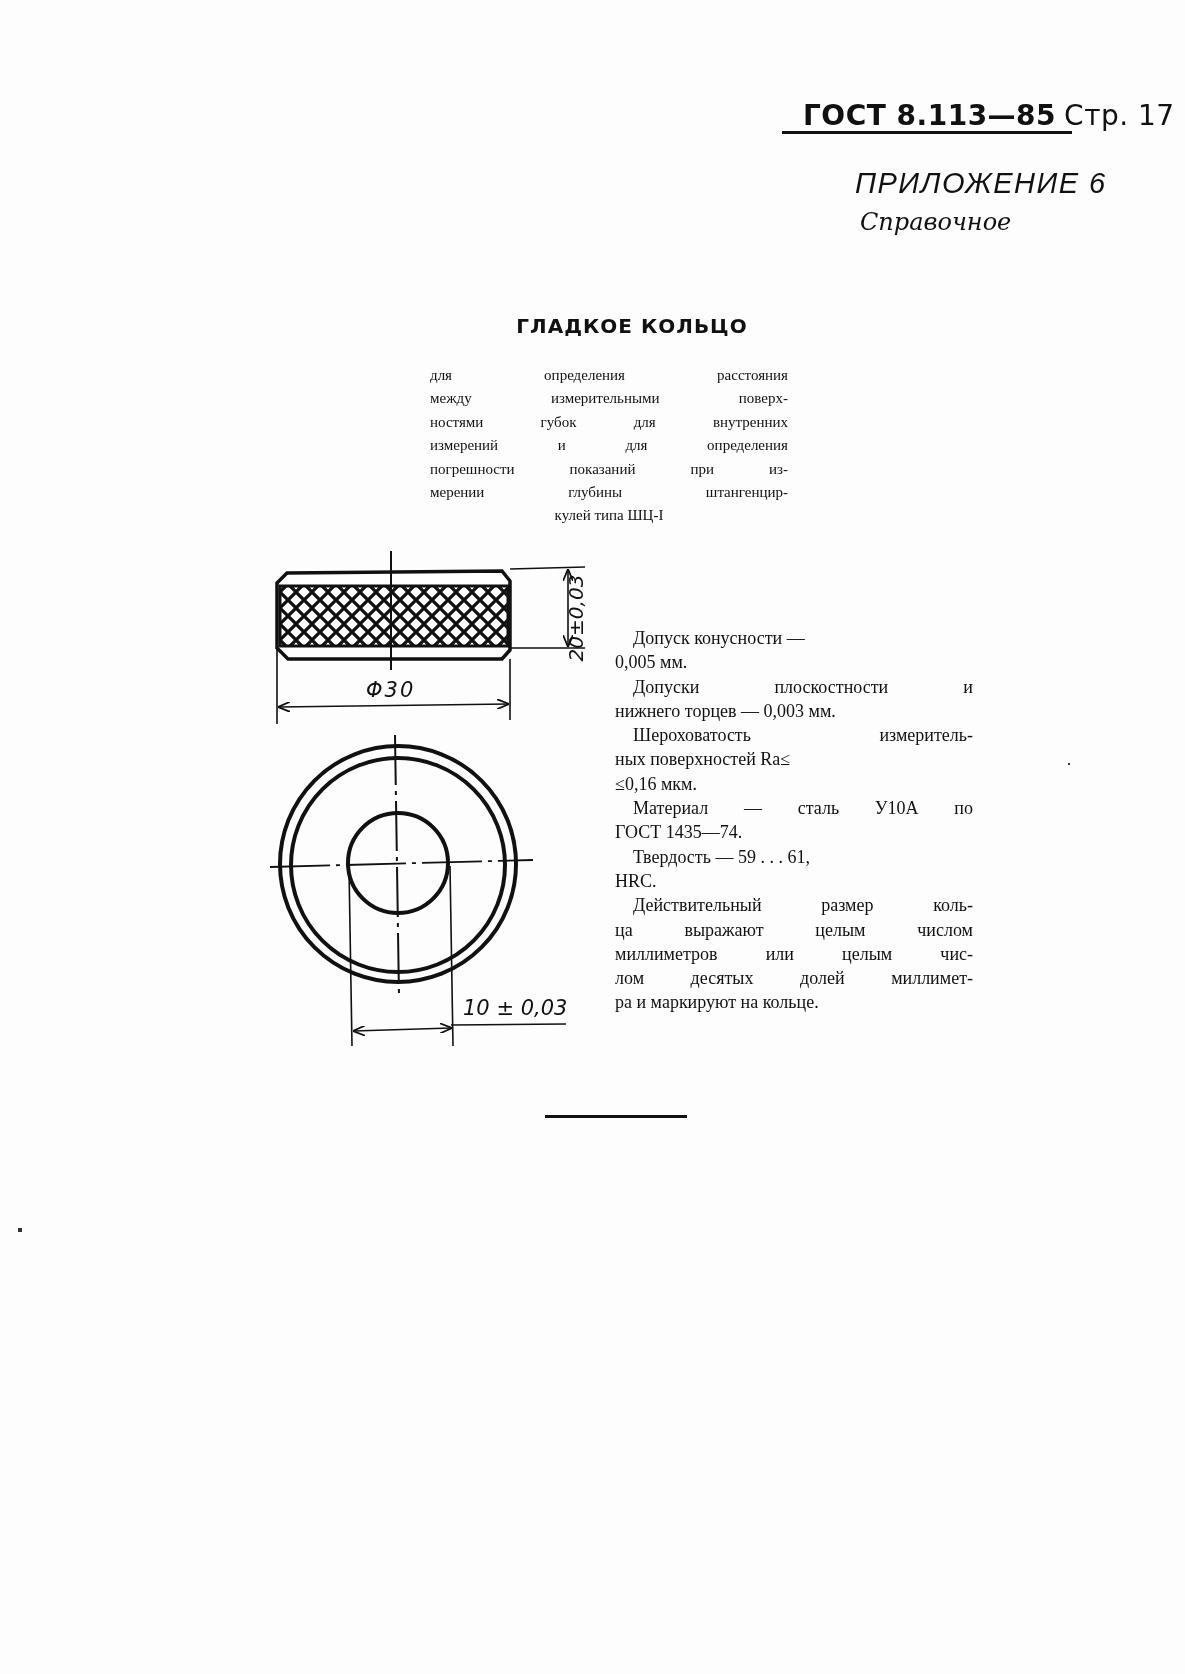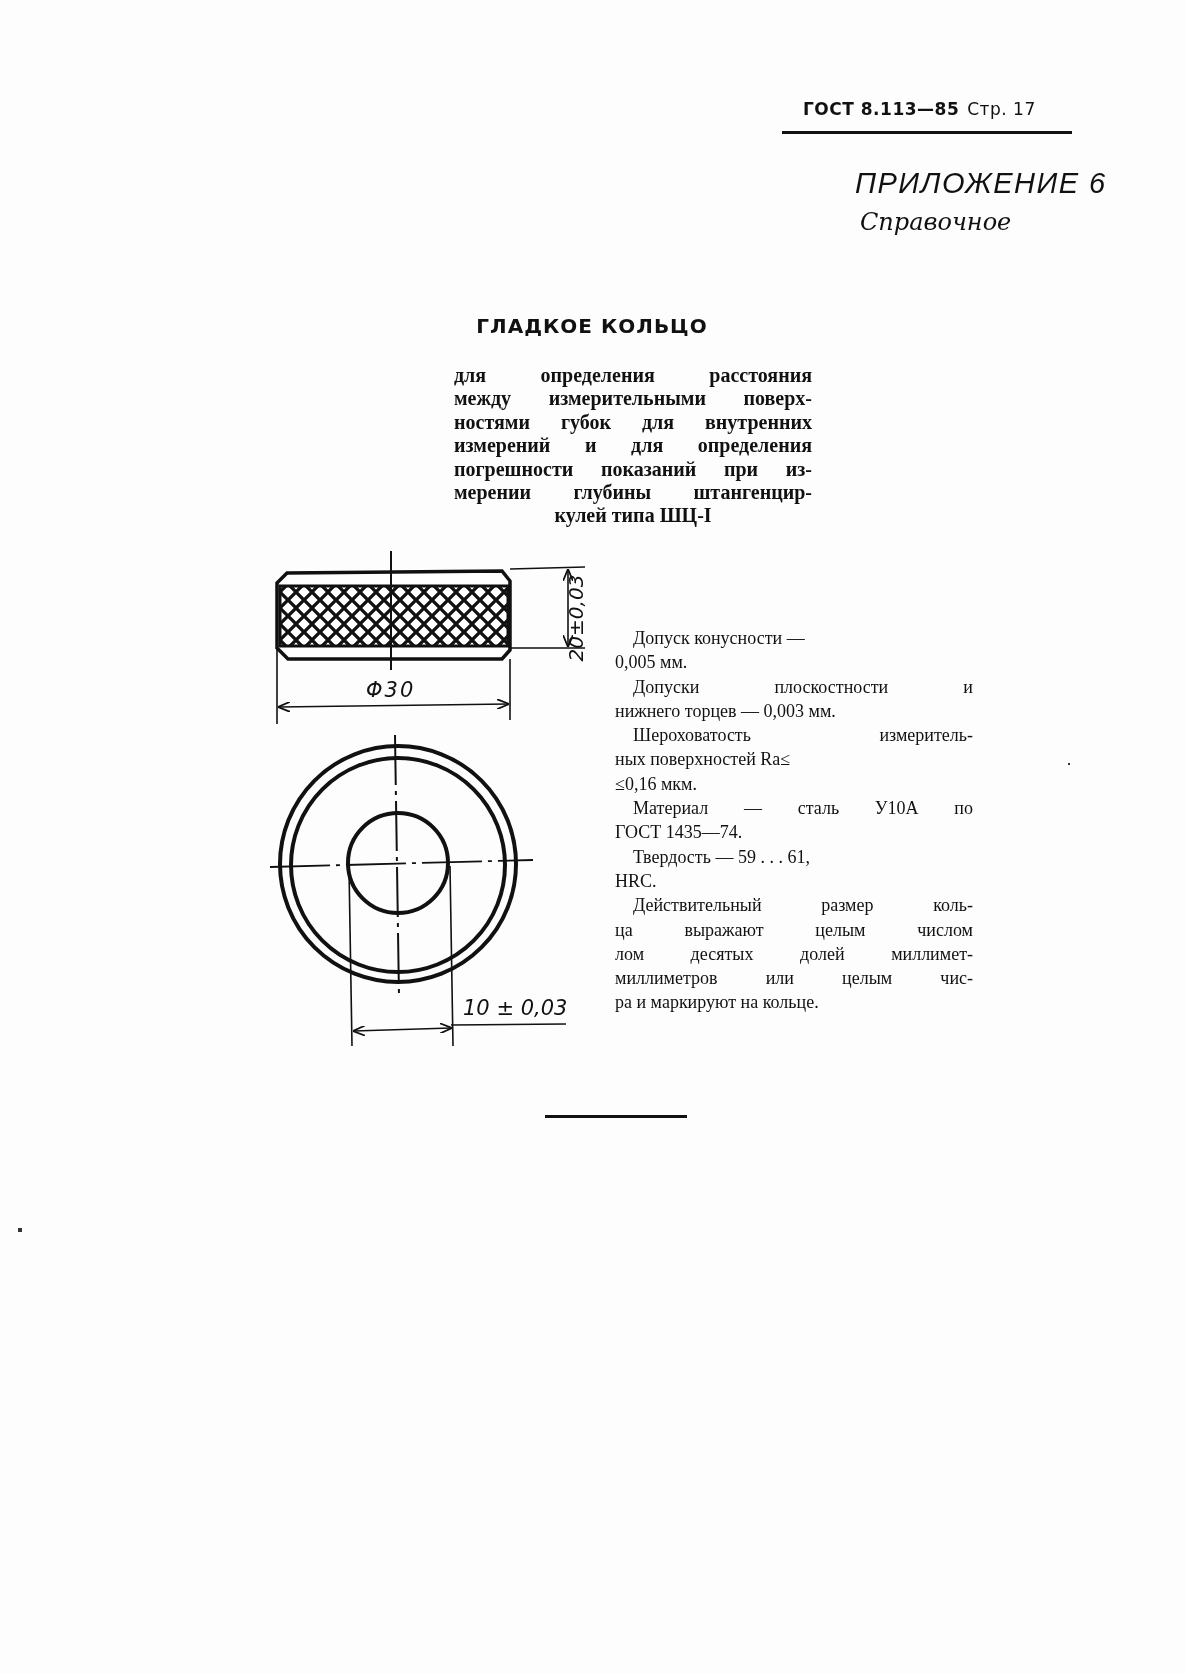--- a/index.html
+++ b/index.html
@@ -1,24 +1,24 @@
 <!DOCTYPE html>
 <html><head>
 <meta charset="utf-8">
 <style>
   html, body { margin:0; padding:0; background:#fdfdfd; }
   body { width:1185px; height:1674px; position:relative; overflow:hidden; color:#111; }
   .abs { position:absolute; white-space:nowrap; }
-  .hdr { left:803px; top:99px; font-family:"DejaVu Sans", sans-serif; font-weight:bold; font-size:17px; letter-spacing:0.5px; }
+  .hdr { left:803px; top:99px; font-family:"DejaVu Sans", sans-serif; font-weight:bold; font-size:28px; letter-spacing:0.5px; }
   .hdr .pg { font-weight:normal; margin-left:8px; }
   .hdr-rule { position:absolute; left:782px; top:131px; width:290px; height:3px; background:#111; }
   .appx { left:855px; top:167px; font-family:Liberation Sans, sans-serif; font-style:italic; font-size:29px; letter-spacing:1.5px; }
   .appx-sub { left:860px; top:208px; font-family:"DejaVu Serif", serif; font-style:italic; font-size:24px; }
-  .title { left:412px; width:360px; top:314px; text-align:center; font-family:"DejaVu Sans", sans-serif; font-weight:bold; font-size:20px; letter-spacing:1px; }
-  .purpose { position:absolute; left:454px; top:364px; width:358px; font-family:"Liberation Serif", serif; font-weight:bold; font-size:20px; line-height:23.4px; }
+  .title { left:452px; width:360px; top:314px; text-align:center; font-family:"DejaVu Sans", sans-serif; font-weight:bold; font-size:20px; letter-spacing:1px; }
+  .purpose { position:absolute; left:430px; top:364px; width:358px; font-family:"Liberation Serif", serif; font-weight:normal; font-size:15px; line-height:23.4px; }
   .purpose .ln { display:block; text-align:justify; text-align-last:justify; white-space:nowrap; height:23.4px; }
   .purpose .ln.center { text-align:center; text-align-last:center; }
   .specs { position:absolute; left:615px; top:626px; width:358px; font-family:"Liberation Serif", serif; font-size:18px; line-height:24.3px; }
   .specs .ln { display:block; height:24.3px; white-space:nowrap; text-align:justify; text-align-last:justify; }
   .specs .ln.ind { padding-left:18px; }
   .specs .ln.left { text-align:left; text-align-last:left; }
   .bottom-rule { position:absolute; left:545px; top:1115px; width:142px; height:3px; background:#111; }
   svg.draw { position:absolute; left:0; top:0; }
   .dimtxt { font-family:"DejaVu Sans", sans-serif; font-style:italic; font-size:21px; }
   .speck { position:absolute; width:2px; height:2px; background:#333; }
@@ -99,21 +99,21 @@
   <span class="ln left">нижнего торцев — 0,003 мм.</span>
   <span class="ln ind">Шероховатость измеритель-</span>
   <span class="ln left">ных поверхностей Ra≤</span>
   <span class="ln left">≤0,16 мкм.</span>
   <span class="ln ind">Материал — сталь У10А по</span>
   <span class="ln left">ГОСТ 1435—74.</span>
   <span class="ln ind left">Твердость — 59 . . . 61,</span>
   <span class="ln left">HRC.</span>
   <span class="ln ind">Действительный размер коль-</span>
   <span class="ln">ца выражают целым числом</span>
+  <span class="ln">миллиметров или целым чис-</span>
   <span class="ln">лом десятых долей миллимет-</span>
-  <span class="ln">миллиметров или целым чис-</span>
   <span class="ln left">ра и маркируют на кольце.</span>
 </div>
 
 <div class="bottom-rule"></div>
 
 <div class="speck" style="left:18px; top:1228px; width:4px; height:4px;"></div>
 <div class="speck" style="left:1068px; top:763px;"></div>
 
 </body></html>

